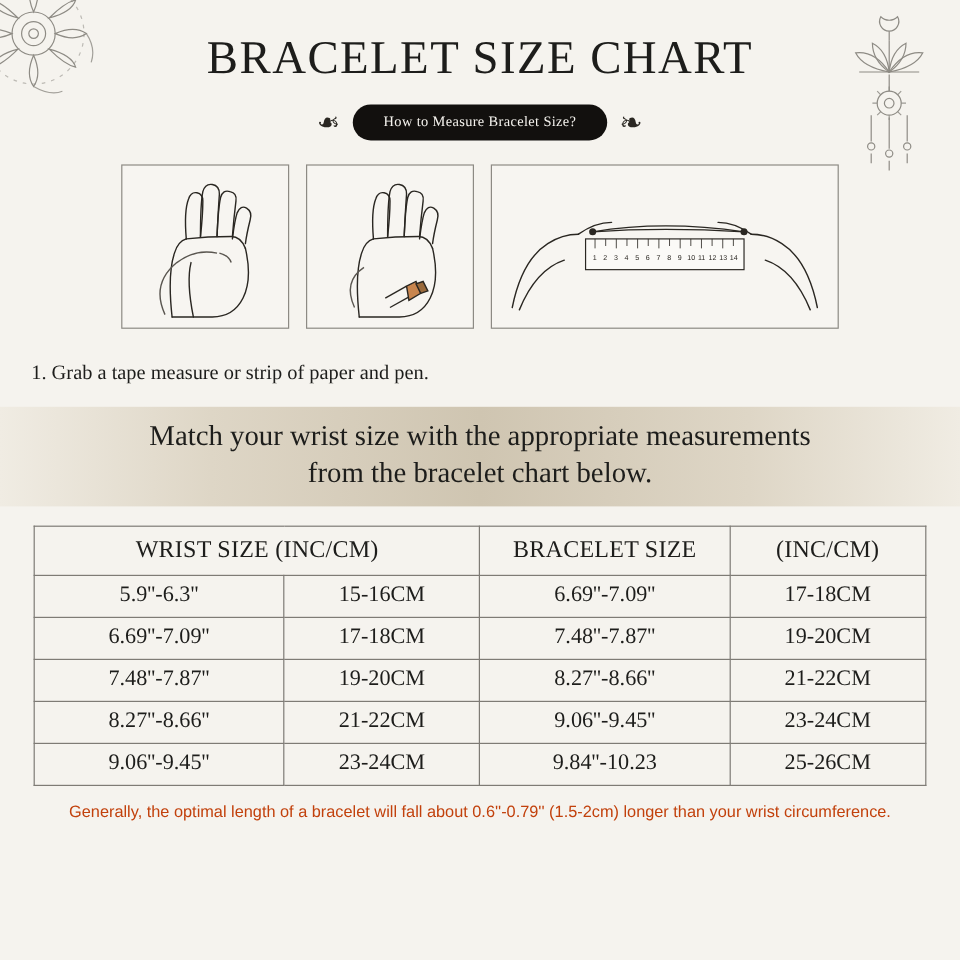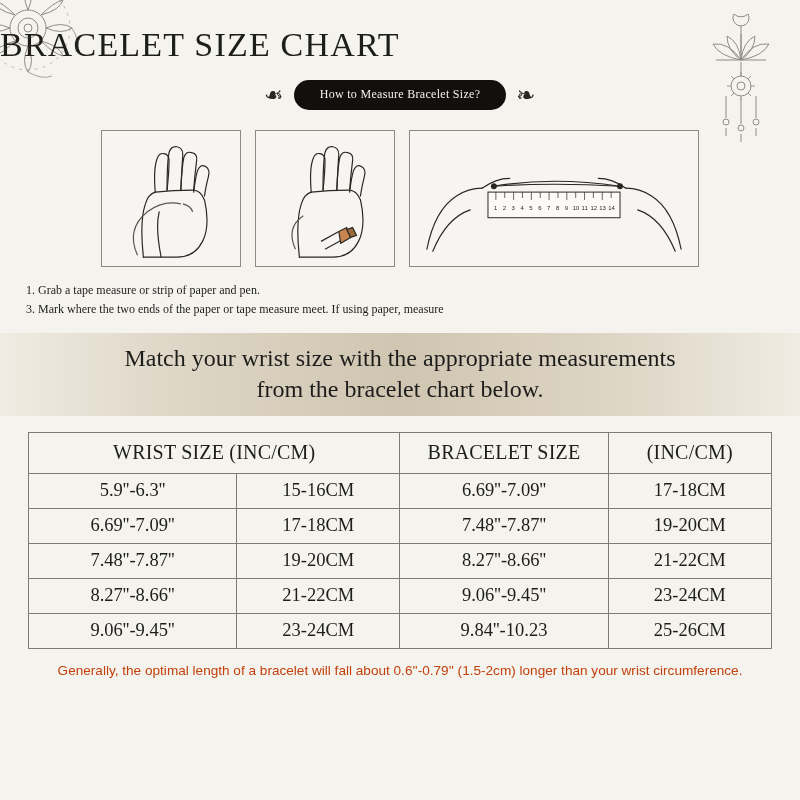--- a/index.html
+++ b/index.html
@@ -30,22 +30,22 @@
   }
   .ornament-right {
     right: 4px;
     top: 0px;
     width: 110px;
     height: 150px;
   }
 
   
   .title {
-    text-align: left;
-    font-size: 34px;
+    text-align: center;
+    font-size: 39px;
     letter-spacing: 1.2px;
     font-weight: normal;
     margin: 18px 0 0 0;
     padding-top: 8px;
     font-family: "Liberation Serif", serif;
   }
 
   
   .subtitle-row {
     display: flex;
@@ -83,22 +83,22 @@
     background: #f7f5f1;
     box-sizing: border-box;
     position: relative;
     overflow: hidden;
   }
   .imgbox.small { width: 140px; height: 137px; }
   .imgbox.wide  { width: 290px; height: 137px; }
 
   
   .instructions {
-    margin: 14px 26px 0 26px;
-    font-size: 12px;
+    margin: 24px 26px 0 26px;
+    font-size: 17px;
     line-height: 1.58;
     font-family: "Liberation Serif", serif;
   }
   .instructions .line {
     display: block;
     white-space: nowrap;
   }
   .indent { padding-left: 21px; }
 
   
@@ -288,21 +288,20 @@
         <path d="M84 56 q60 -4 128 0"></path>
       </g>
       <circle cx="84" cy="56" r="3" fill="#2a2722"></circle>
       <circle cx="212" cy="56" r="3" fill="#2a2722"></circle>
     </svg>
   </div>
 </div>
 
 <div class="instructions">
   <span class="line">1. Grab a tape measure or strip of paper and pen.</span>
-  <span class="line">3. Mark where the two ends of the paper or tape measure meet. If using paper, measure</span>
 </div>
 
 <div class="banner">
   <span class="l1">Match your wrist size with the appropriate measurements</span>
   <span class="l2">from the bracelet chart below.</span>
 </div>
 
 <table class="sizes">
   <thead>
     <tr>

